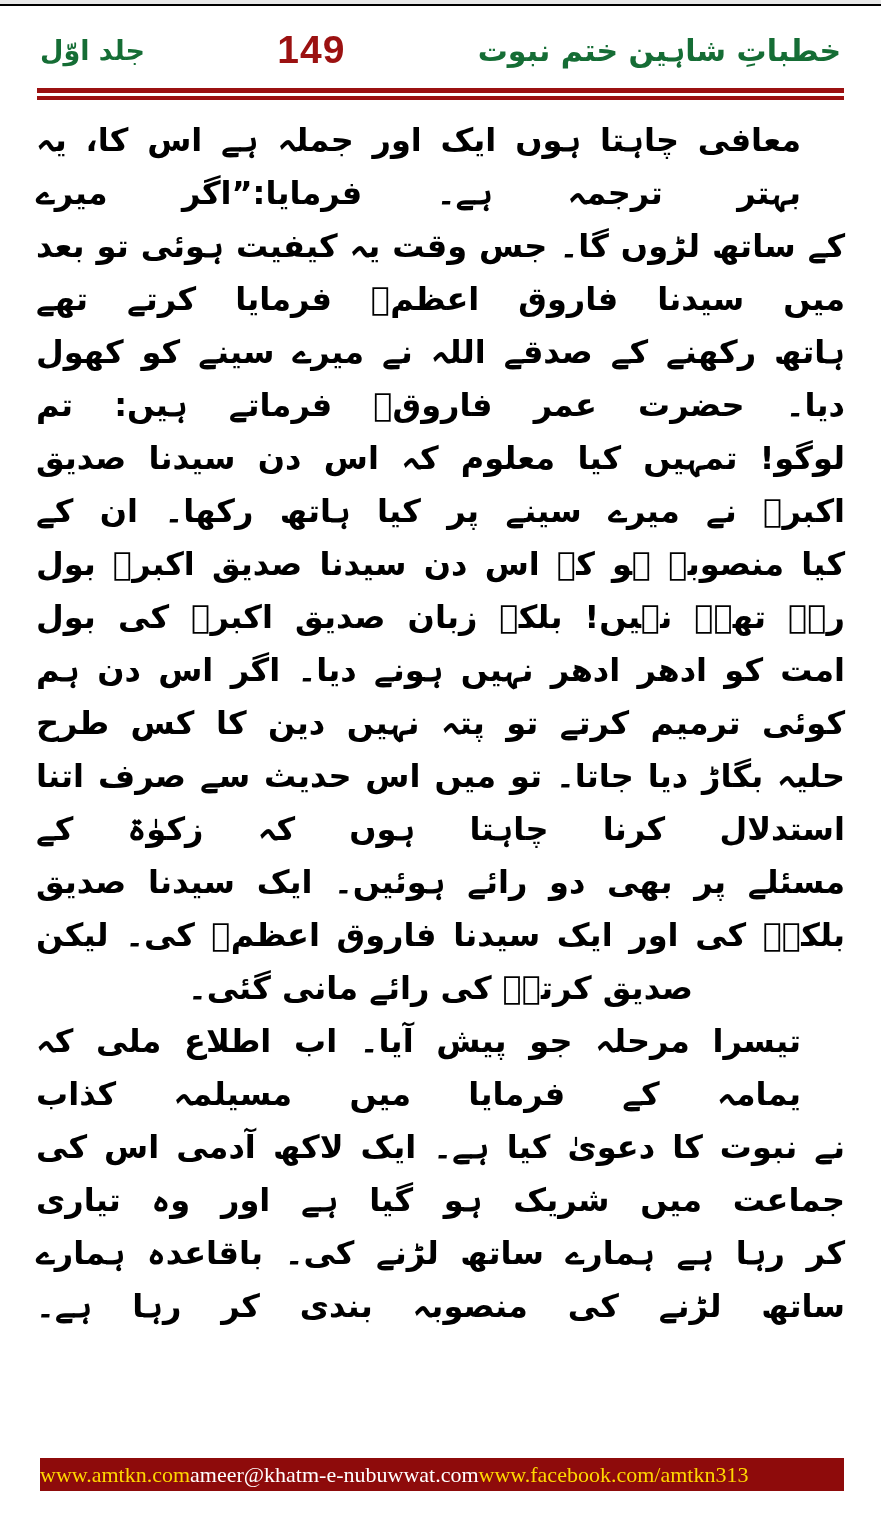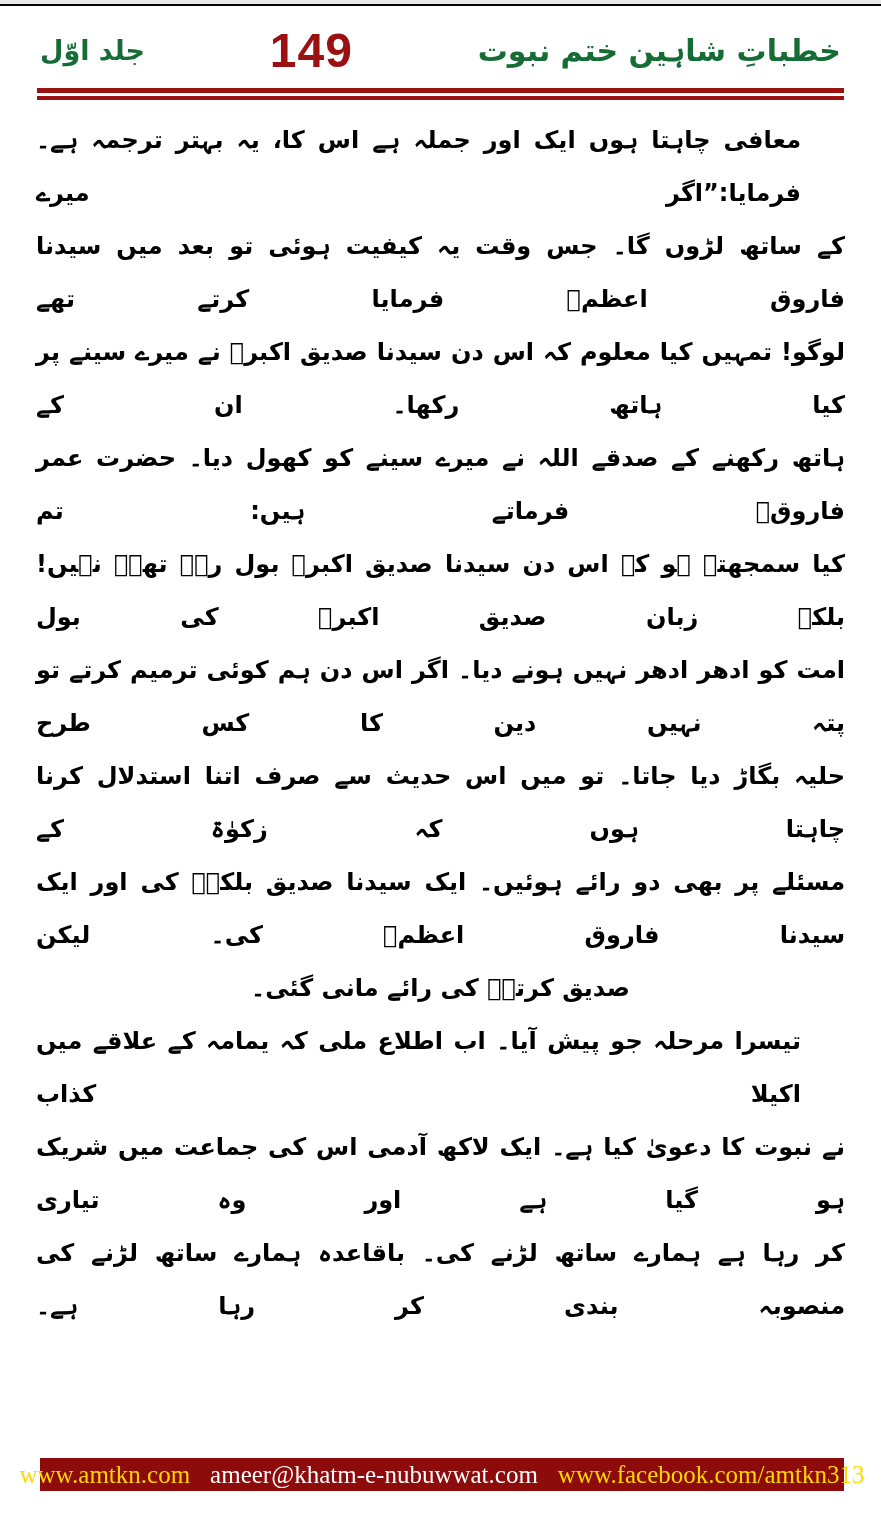--- a/index.html
+++ b/index.html
@@ -24,58 +24,57 @@
   
   .header{
     display:flex;align-items:center;justify-content:space-between;
     padding:16px 40px 0 40px;height:72px;
   }
   .volume{
     color:var(--green);font-weight:bold;font-size:27px;
     direction:rtl;
   }
   .page-number{
-    color:var(--red);font-weight:bold;font-size:48px;
+    color:var(--red);font-weight:bold;font-size:39px;
     font-family:"Liberation Sans",sans-serif;
     letter-spacing:1px;
   }
   .book-title{
     color:var(--green);font-weight:bold;font-size:30px;
     direction:rtl;
   }
   .double-rule{
     margin:10px 37px 0 37px;
     height:12px;
     border-top:5px solid var(--red);
     border-bottom:4px solid var(--red);
   }
   
   .body{
     direction:rtl;
     padding:14px 36px 0 36px;
     color:var(--ink);
   }
   .line{
-    font-size:24px;
+    font-size:32px;
     font-weight:bold;
     line-height:53px;
     text-align:justify;
     text-align-last:justify;
     white-space:normal;
   }
   .line.first{padding-right:44px;}
   .line.center{text-align:center;text-align-last:center;}
   
   .footer-bar{
     position:absolute;left:40px;right:37px;top:1452px;height:33px;
     background:var(--footer-bg);
-    display:flex;align-items:center;justify-content:center;
-    gap:20px;
+    display:flex;align-items:center;
     font-family:"Liberation Serif",serif;
-    font-size:25px;
+    font-size:22px;
     white-space:nowrap;
   }
   .footer-bar .gold{color:var(--gold);}
   .footer-bar .white{color:var(--white);}
 </style>
 </head>
 <body>
 
 <div class="page">
 
@@ -83,28 +82,28 @@
     <div class="volume">جلد اوّل</div>
     <div class="page-number">149</div>
     <div class="book-title">خطباتِ شاہین ختم نبوت</div>
   </div>
 
   <div class="double-rule"></div>
 
   <div class="body">
     <div class="line first">معافی چاہتا ہوں ایک اور جملہ ہے اس کا، یہ بہتر ترجمہ ہے۔ فرمایا:”اگر میرے</div>
     <div class="line">کے ساتھ لڑوں گا۔ جس وقت یہ کیفیت ہوئی تو بعد میں سیدنا فاروق اعظمؓ فرمایا کرتے تھے</div>
+    <div class="line">ہاتھ رکھنے کے صدقے اللہ نے میرے سینے کو کھول دیا۔ حضرت عمر فاروقؓ فرماتے ہیں: تم</div>
     <div class="line">لوگو! تمہیں کیا معلوم کہ اس دن سیدنا صدیق اکبرؓ نے میرے سینے پر کیا ہاتھ رکھا۔ ان کے</div>
-    <div class="line">ہاتھ رکھنے کے صدقے اللہ نے میرے سینے کو کھول دیا۔ حضرت عمر فاروقؓ فرماتے ہیں: تم</div>
-    <div class="line">کیا سمجھتے ہو کہ اس دن سیدنا صدیق اکبرؓ بول رہے تھے۔ نہیں! بلکہ زبان صدیق اکبرؓ کی بول</div>
+    <div class="line">کیا منصوبہ ہو کہ اس دن سیدنا صدیق اکبرؓ بول رہے تھے۔ نہیں! بلکہ زبان صدیق اکبرؓ کی بول</div>
     <div class="line">امت کو ادھر ادھر نہیں ہونے دیا۔ اگر اس دن ہم کوئی ترمیم کرتے تو پتہ نہیں دین کا کس طرح</div>
     <div class="line">حلیہ بگاڑ دیا جاتا۔ تو میں اس حدیث سے صرف اتنا استدلال کرنا چاہتا ہوں کہ زکوٰۃ کے</div>
     <div class="line">مسئلے پر بھی دو رائے ہوئیں۔ ایک سیدنا صدیق بلکہؓ کی اور ایک سیدنا فاروق اعظمؓ کی۔ لیکن</div>
     <div class="line center">صدیق کرتےؓ کی رائے مانی گئی۔</div>
-    <div class="line first">تیسرا مرحلہ جو پیش آیا۔ اب اطلاع ملی کہ یمامہ کے علاقے میں اکیلا کذاب</div>
+    <div class="line first">تیسرا مرحلہ جو پیش آیا۔ اب اطلاع ملی کہ یمامہ کے فرمایا میں مسیلمہ کذاب</div>
     <div class="line">نے نبوت کا دعویٰ کیا ہے۔ ایک لاکھ آدمی اس کی جماعت میں شریک ہو گیا ہے اور وہ تیاری</div>
     <div class="line">کر رہا ہے ہمارے ساتھ لڑنے کی۔ باقاعدہ ہمارے ساتھ لڑنے کی منصوبہ بندی کر رہا ہے۔</div>
 
   </div>
 
   <div class="footer-bar">
     <span class="gold">www.amtkn.com</span>
     <span class="white">ameer@khatm-e-nubuwwat.com</span>
     <span class="gold">www.facebook.com/amtkn313</span>
   </div>

